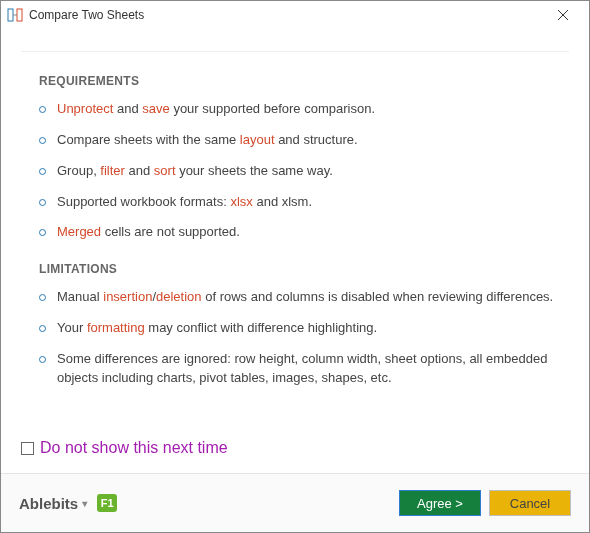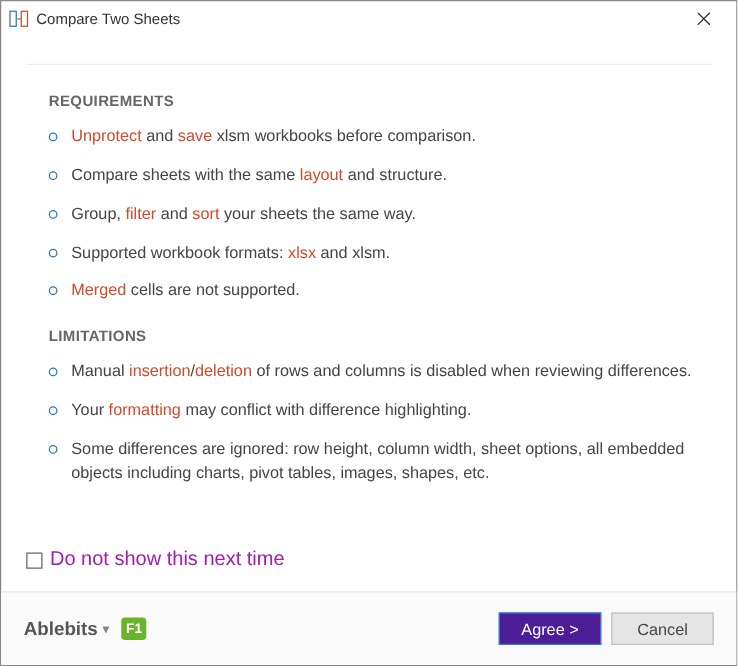--- a/index.html
+++ b/index.html
@@ -20,22 +20,22 @@
   .hl{color:#d24a2b}
   .checkbox-row{display:flex;align-items:center;margin:8px 0 0 20px;padding-bottom:16px}
   .chk{width:13px;height:13px;border:1px solid #666;margin-right:6px;box-sizing:border-box;background:#fff}
   .checkbox-row label{font-size:16px;color:#a21caf}
   .footer{height:58px;border-top:1px solid #e5e5e5;background:#fafafa;display:flex;align-items:center;padding:0 18px}
   .brand{display:flex;align-items:center;font-size:15px;color:#555;font-weight:600}
   .brand-caret{margin-left:4px;color:#888;font-size:10px}
   .f1{margin-left:10px;width:20px;height:18px;border-radius:3px;background:#6ab42d;color:#fff;font-weight:700;font-size:11px;display:flex;align-items:center;justify-content:center}
   .footer-spacer{flex:1}
   .btn{height:26px;min-width:82px;padding:0 14px;font-size:13px;box-sizing:border-box;border:1px solid;display:flex;align-items:center;justify-content:center;margin-left:8px}
-  .btn-primary{background:#4c1d95;border-color:#2f7bd1;color:#fff}
-  .btn-secondary{background:#e5e5e5;border-color:#bfbfbf;color:#444}
+  .btn-primary{background:#15803d;border-color:#2f7bd1;color:#fff}
+  .btn-secondary{background:#eab308;border-color:#bfbfbf;color:#444}
 </style>
 </head>
 <body>
 
 <div class="window">
 
   <div class="titlebar">
     <span class="app-icon">
       <svg viewBox="0 0 16 16">
           <rect x="1" y="2" width="5" height="12" fill="none" stroke="#2a7ab0" stroke-width="1"></rect>
@@ -53,21 +53,21 @@
       </span>
     </div>
   </div>
 
   <div class="content">
     <hr class="hr">
 
     <div class="section">
       <div class="section-title">REQUIREMENTS</div>
       <ul class="items">
-          <li><span class="hl">Unprotect</span><span> and </span><span class="hl">save</span><span> xlsm workbooks before comparison.</span></li>
+          <li><span class="hl">Unprotect</span><span> and </span><span class="hl">save</span><span> your supported before comparison.</span></li>
           <li><span>Compare sheets with the same </span><span class="hl">layout</span><span> and structure.</span></li>
           <li><span>Group, </span><span class="hl">filter</span><span> and </span><span class="hl">sort</span><span> your sheets the same way.</span></li>
           <li><span>Supported workbook formats: </span><span class="hl">xlsx</span><span> and xlsm.</span></li>
           <li><span class="hl">Merged</span><span> cells are not supported.</span></li>
         </ul>
     </div>
 
     <div class="section">
       <div class="section-title">LIMITATIONS</div>
       <ul class="items">

